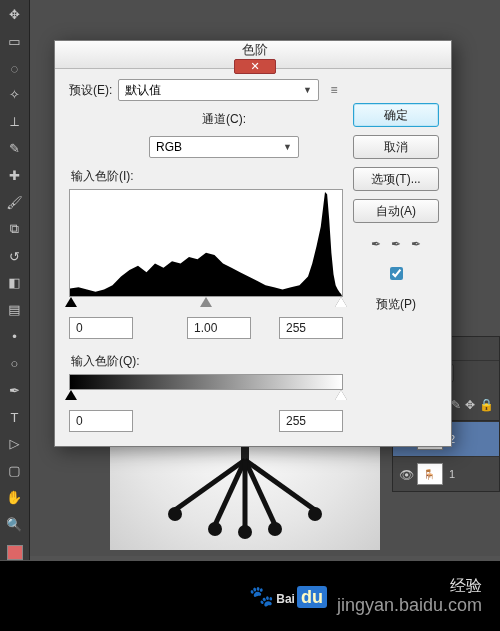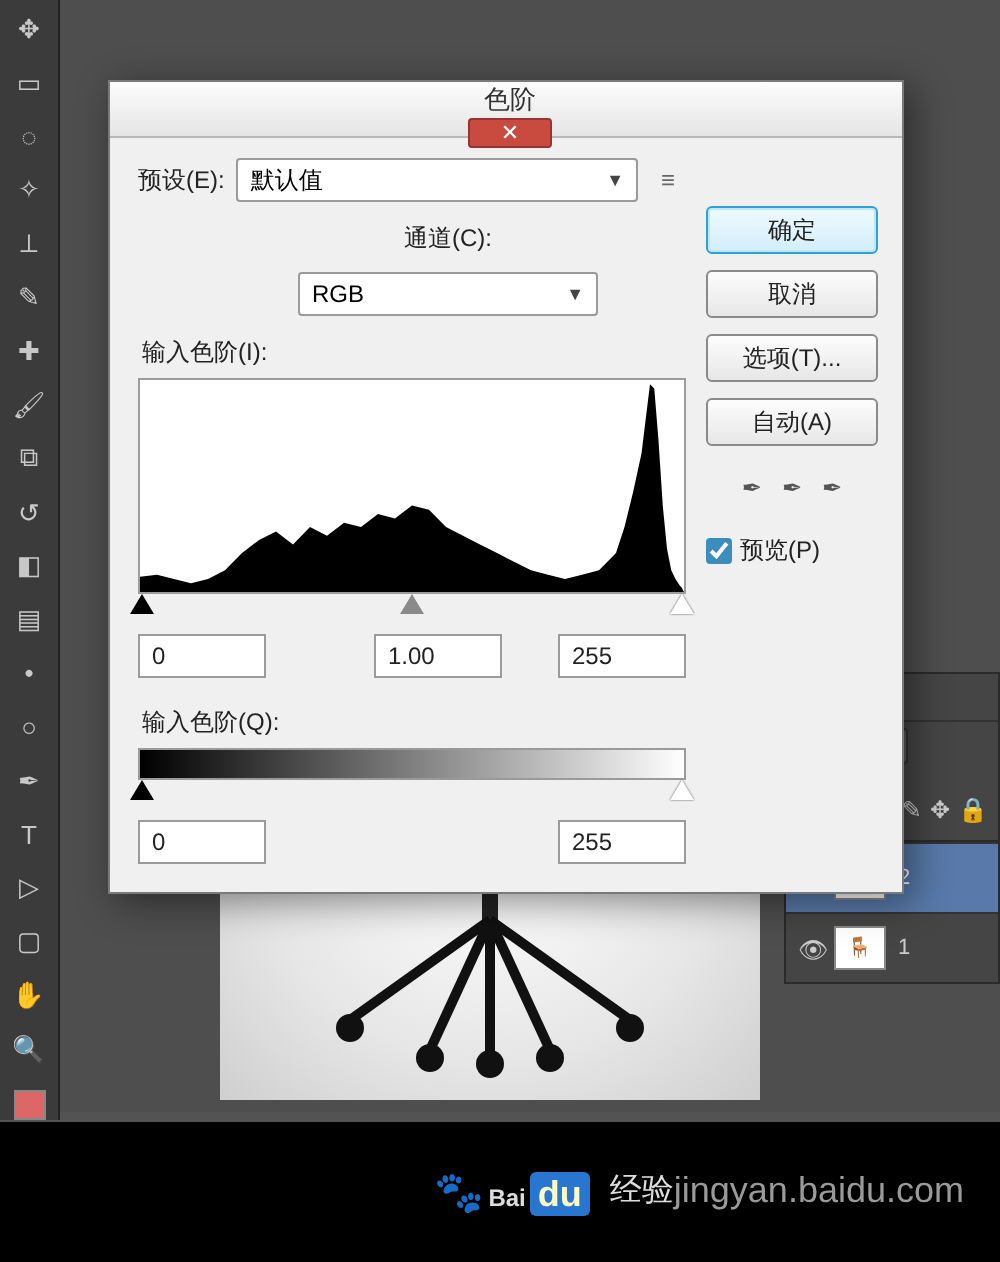--- a/index.html
+++ b/index.html
@@ -57,28 +57,28 @@
 .num-row { display: flex; gap: 28px; margin-top: 6px; }
 .num-input { width: 64px; height: 22px; border: 1px solid #9a9a9a; background: #fff; text-align: left; padding: 0 6px; color: #222; display: flex; align-items: center; }
 .num-row .mid { margin-left: 26px; }
 
 .output-gradient { height: 16px; border: 1px solid #9a9a9a; background: linear-gradient(to right, #000, #fff); margin-top: 4px; }
 
 .btn { height: 24px; border: 1px solid #8a8a8a; background: linear-gradient(#fdfdfd,#e7e7e7); border-radius: 3px; color: #222; display: flex; align-items: center; justify-content: center; cursor: pointer; }
 .btn.primary { border-color: #2aa3d4; box-shadow: inset 0 0 0 1px #bde6f6; background: linear-gradient(#eefaff,#d2eefb); margin-top: 24px; }
 
 .droppers { display: flex; gap: 10px; justify-content: center; margin-top: 6px; color: #555; font-size: 14px; }
-.check-row { display: flex; align-items: center; gap: 4px; margin-top: 8px; justify-content: flex-start; color: #222; }
+.check-row { display: flex; align-items: center; gap: 16px; margin-top: 8px; justify-content: flex-start; color: #222; flex-direction: column; }
 .check-row input { accent-color: #3b8dbd; }
 
 
 .watermark { position: absolute; left: 0; right: 0; bottom: 0; height: 70px; background: #000; display: flex; align-items: center; justify-content: flex-end; padding: 0 18px; color: #a9a9a9; gap: 10px; }
 .wm-logo { font-size: 22px; color: #ddd; font-weight: bold; letter-spacing: 0; }
 .wm-logo .du { background: #2976d1; color: #fef9c3; padding: 1px 4px; border-radius: 3px; margin-left: 2px; font-size: 18px; }
-.wm-text { display: flex; flex-direction: row; align-items: center; line-height: 1.2; }
+.wm-text { display: flex; flex-direction: column; align-items: flex-end; line-height: 1.2; }
 .wm-text .line1 { color: #ddd; font-size: 16px; }
 .wm-text .line2 { color: #9a9a9a; font-size: 18px; }
 .wm-paw { font-size: 20px; color: #ddd; margin-right: 2px; }
 </style>
 </head>
 <body>
 
 <div class="app-toolbar">
   <div class="tool">✥</div>
   <div class="tool">▭</div>

